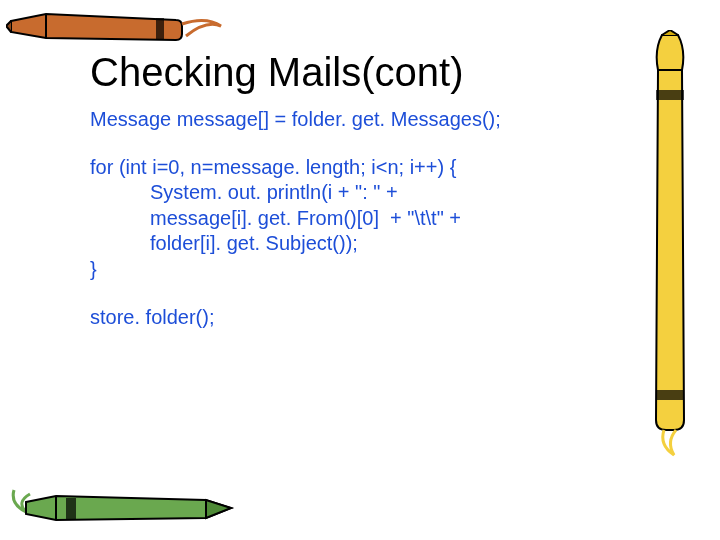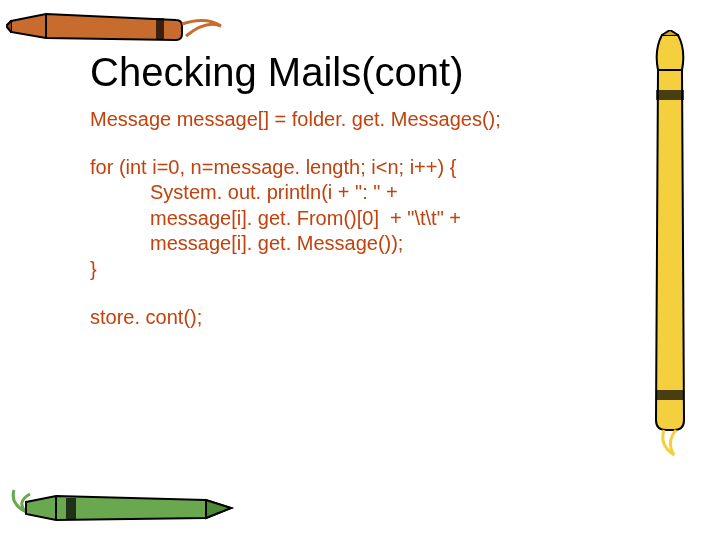--- a/index.html
+++ b/index.html
@@ -21,21 +21,21 @@
   }
   .title {
     font-size: 40px;
     font-weight: 400;
     margin: 10px 0 12px 0;
     color: #000;
   }
   .code {
     font-size: 20px;
     line-height: 1.28;
-    color: #c2410c;
+    color: #1d4ed8;
     white-space: pre;
   }
   .block { margin-bottom: 22px; }
   .indent1 { padding-left: 60px; }
 
   
   .crayon-top {
     position: absolute;
     top: 6px;
     left: 6px;
@@ -96,21 +96,21 @@
   </div>
 
   <h1 class="title">Checking Mails(cont)</h1>
 
   <div class="code block">Message message[] = folder. get. Messages();</div>
 
   <div class="block">
     <div class="code">for (int i=0, n=message. length; i&lt;n; i++) {</div>
     <div class="code indent1">System. out. println(i + ": " +</div>
     <div class="code indent1">message[i]. get. From()[0]  + "\t\t" +</div>
-    <div class="code indent1">message[i]. get. Message());</div>
+    <div class="code indent1">folder[i]. get. Subject());</div>
     <div class="code">}</div>
   </div>
 
   <div class="block">
-    <div class="code">store. cont();</div>
+    <div class="code">store. folder();</div>
   </div>
 
 </div>
 
 </body></html>

